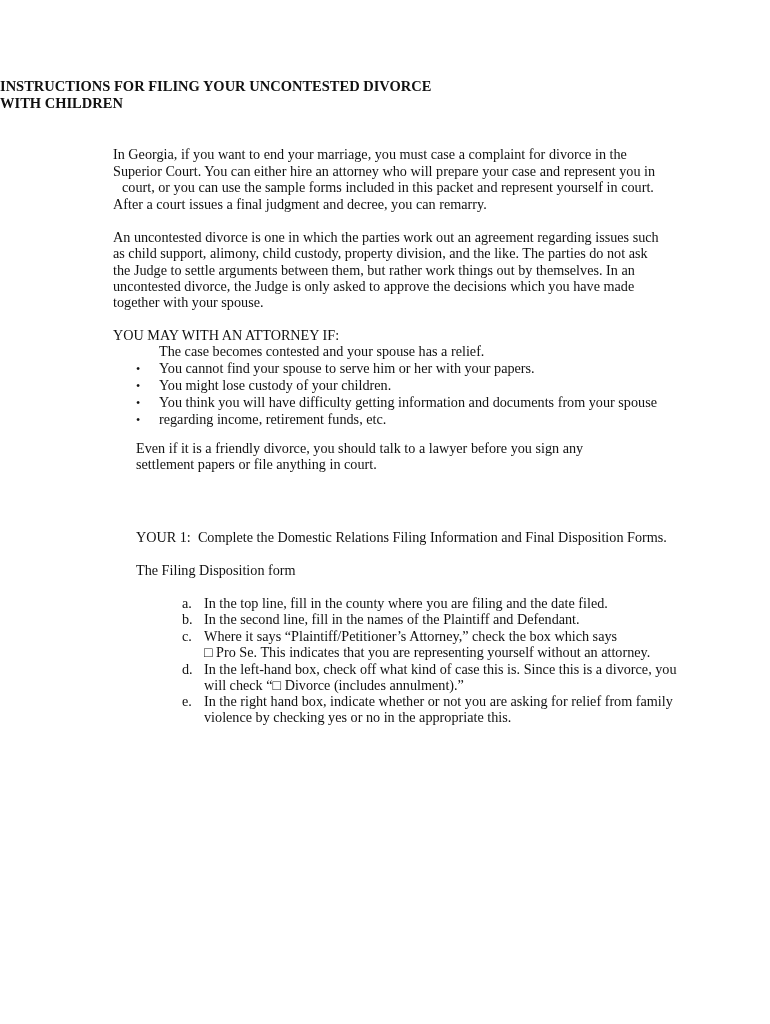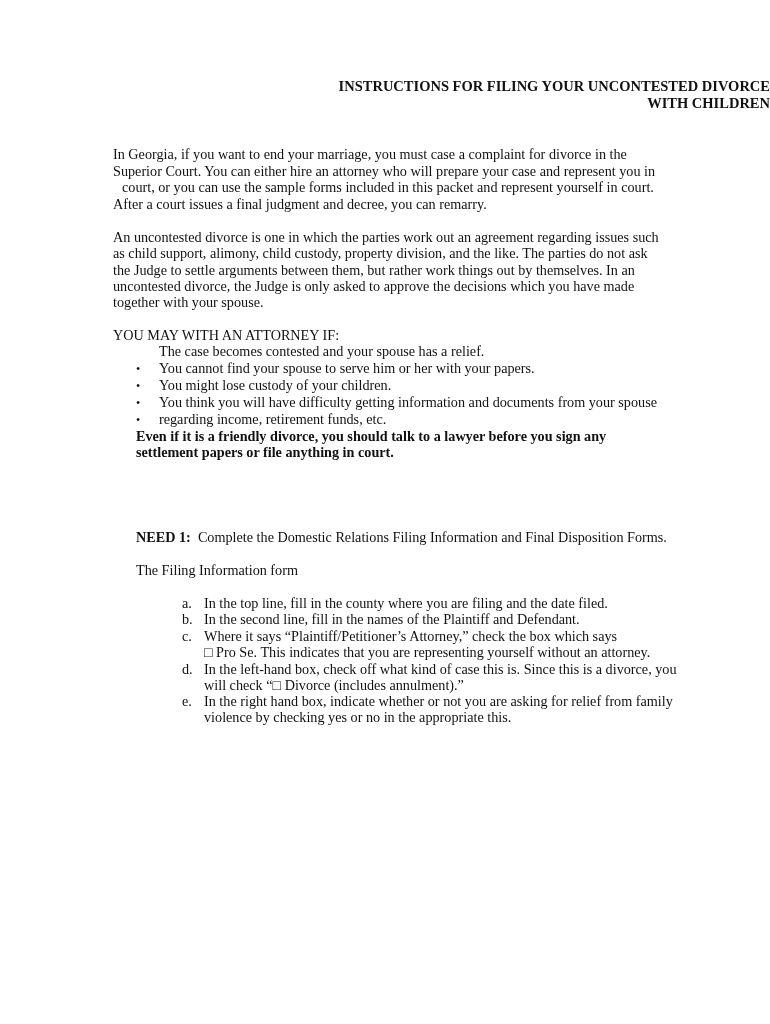--- a/index.html
+++ b/index.html
@@ -1,20 +1,20 @@
 <!DOCTYPE html>
 <html><head>
   <meta charset="utf-8">
   <style>
     html, body { margin: 0; padding: 0; background: #ffffff; }
     body { width: 770px; height: 1024px; position: relative; overflow: hidden;
            font-family: "Liberation Serif", "DejaVu Serif", serif; color: #111; font-size: 14.2px; }
     .line { position: absolute; white-space: nowrap; line-height: 17px; }
-    .title { font-weight: bold; font-size: 14.5px; text-align: right; left: 0; width: 770px; }
-    .bold { font-weight: bold; }
+    .title { font-weight: bold; font-size: 14.5px; text-align: left; left: 0; width: 770px; }
+    .bold { font-weight: normal; margin-top: 12px; }
     .bullet { position: absolute; font-size: 12px; line-height: 17px; }
     .marker { position: absolute; line-height: 17px; }
   </style>
 </head>
 <body>
 
 <div class="line title" style="top:78px">INSTRUCTIONS FOR FILING YOUR UNCONTESTED DIVORCE</div>
 <div class="line title" style="top:95px">WITH CHILDREN</div>
 
 <div>
@@ -47,25 +47,25 @@
   <div class="line" style="left:159px;top:394px">You think you will have difficulty getting information and documents from your spouse</div>
 
   <span class="bullet" style="left:136px;top:412px">•</span>
   <div class="line" style="left:159px;top:411px">regarding income, retirement funds, etc.</div>
 
   <div class="line bold" style="left:136px;top:428px">Even if it is a friendly divorce, you should talk to a lawyer before you sign any</div>
   <div class="line bold" style="left:136px;top:444px">settlement papers or file anything in court.</div>
 </div>
 
 <div class="line" style="left:136px;top:529px">
-  <span class="bold">NEED 1:</span>&nbsp;
+  <span class="bold">YOUR 1:</span>&nbsp;
   <span>Complete the Domestic Relations Filing Information and Final Disposition Forms.</span>
 </div>
 
-<div class="line" style="left:136px;top:562px">The Filing Information form</div>
+<div class="line" style="left:136px;top:562px">The Filing Disposition form</div>
 
 <div>
   <span class="marker" style="left:182px;top:595px">a.</span>
   <div class="line" style="left:204px;top:595px">In the top line, fill in the county where you are filing and the date filed.</div>
 
   <span class="marker" style="left:182px;top:611px">b.</span>
   <div class="line" style="left:204px;top:611px">In the second line, fill in the names of the Plaintiff and Defendant.</div>
 
   <span class="marker" style="left:182px;top:628px">c.</span>
   <div class="line" style="left:204px;top:628px">Where it says “Plaintiff/Petitioner’s Attorney,” check the box which says</div>

